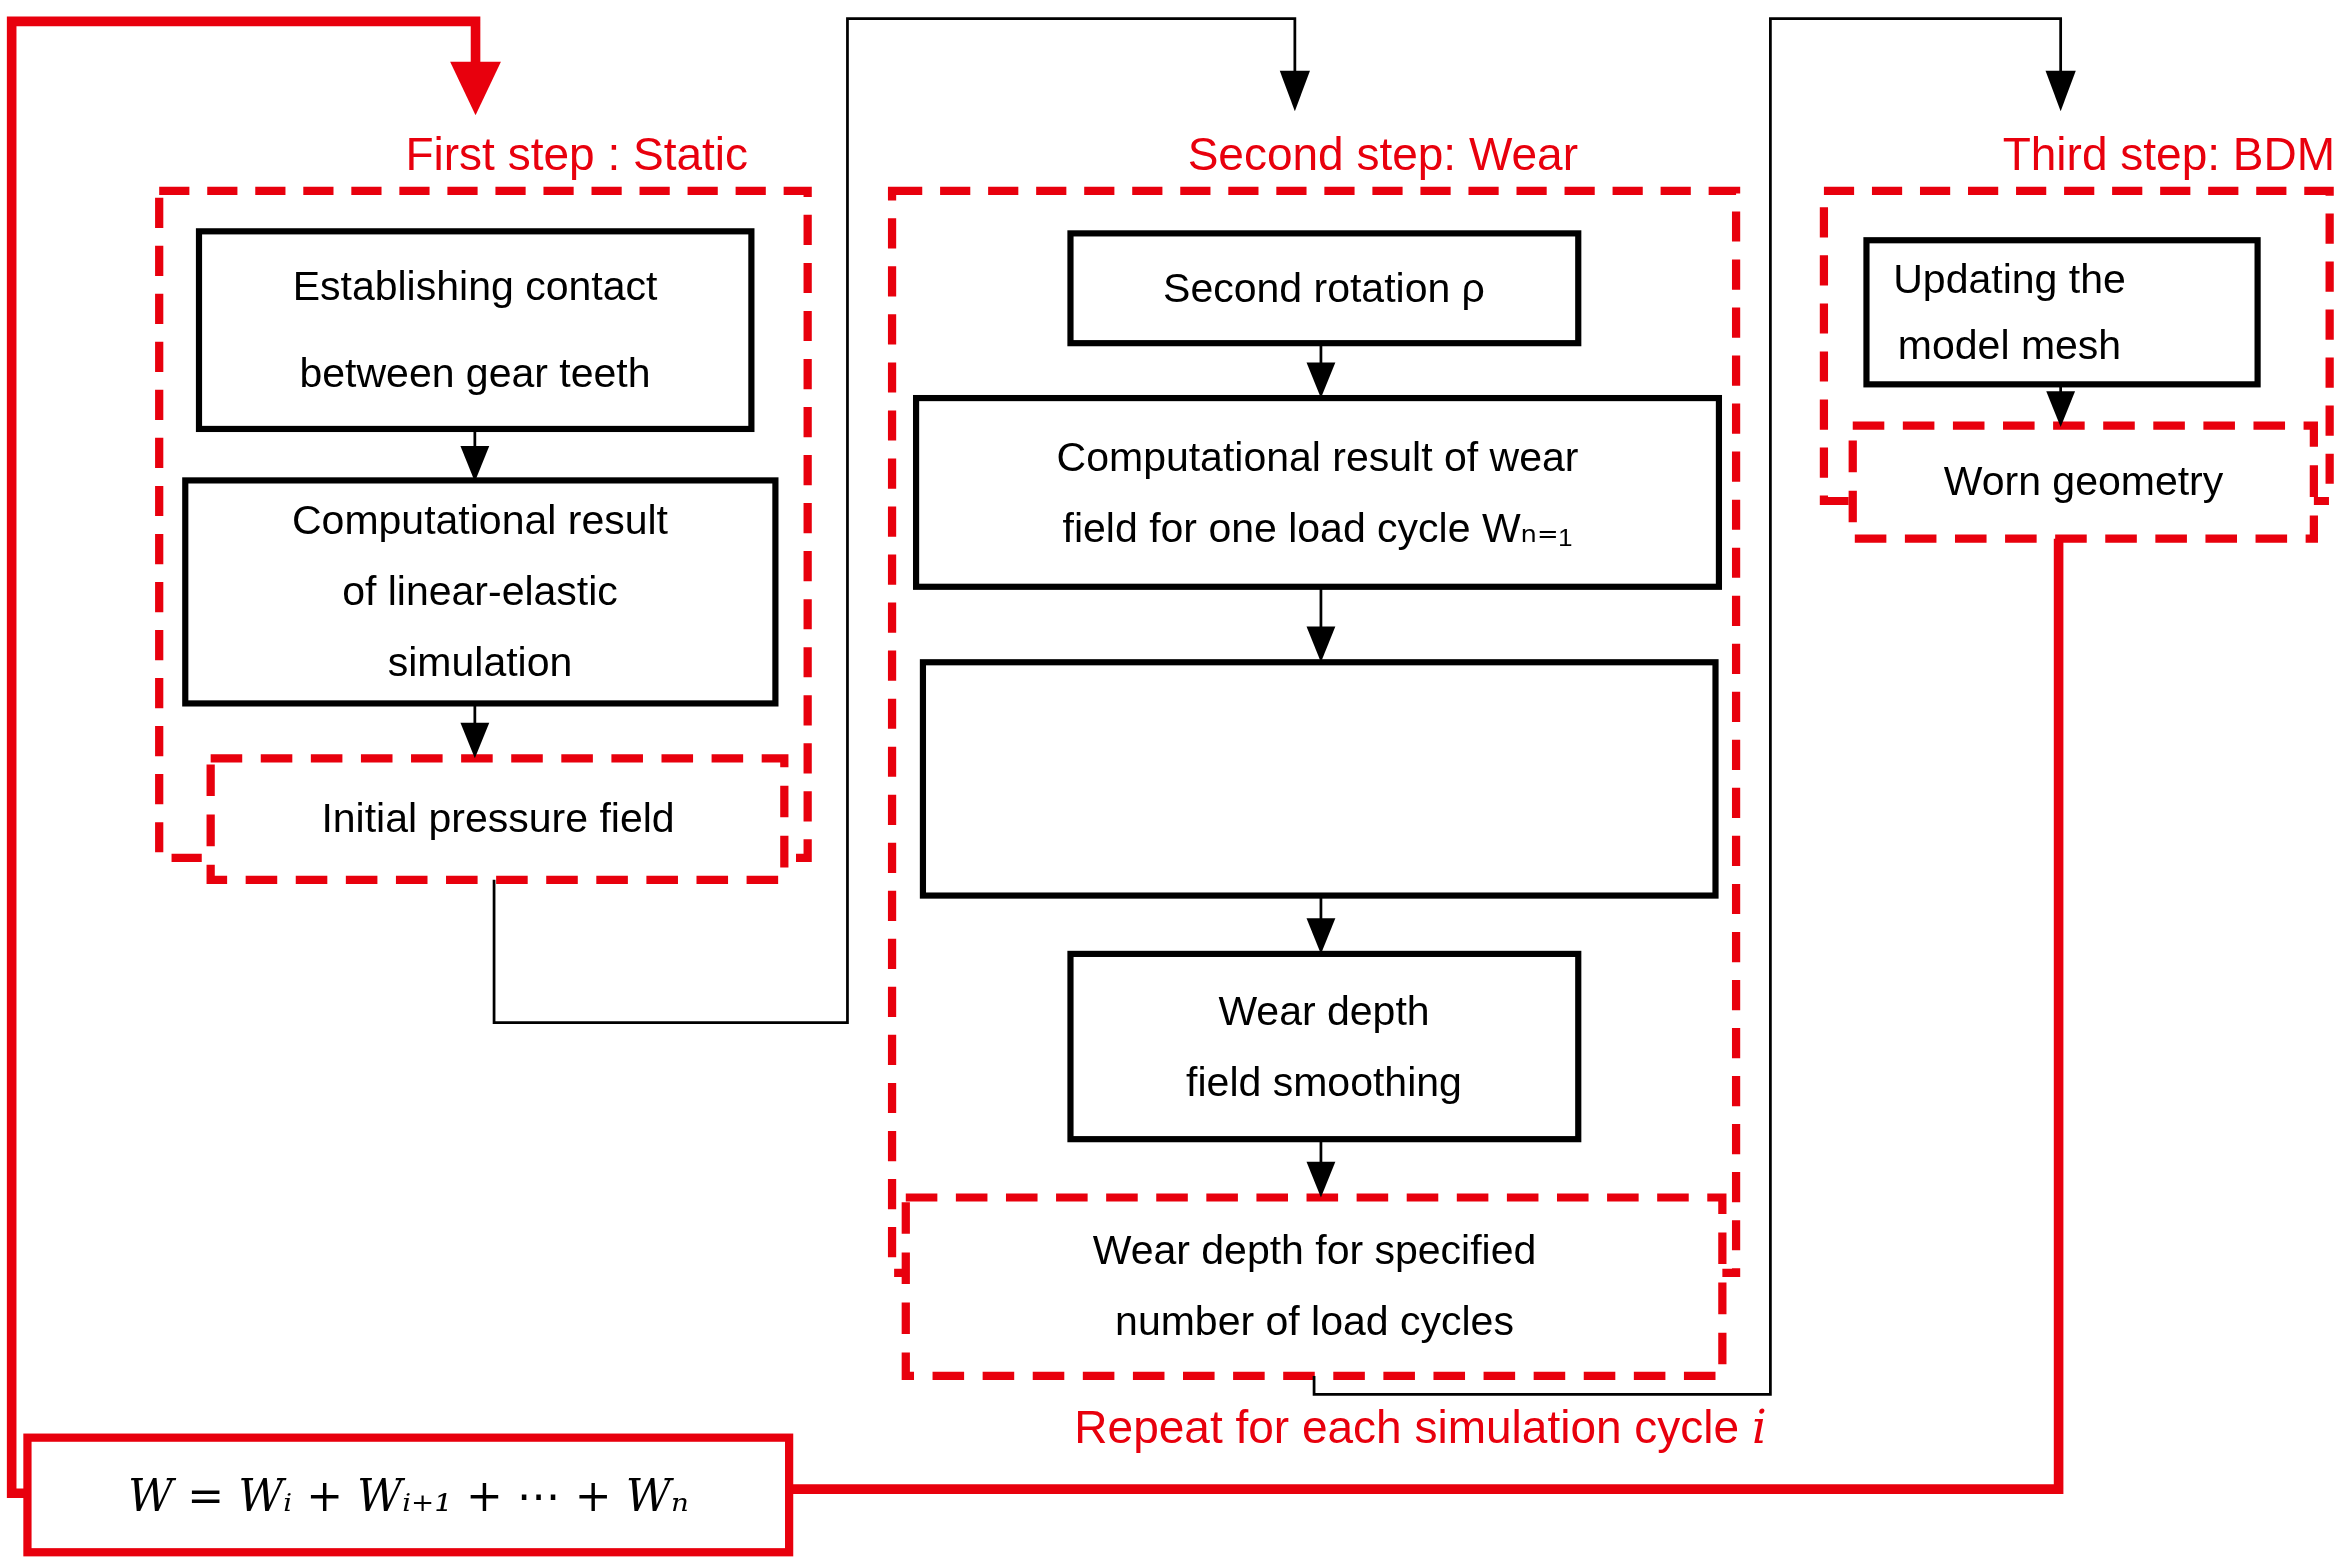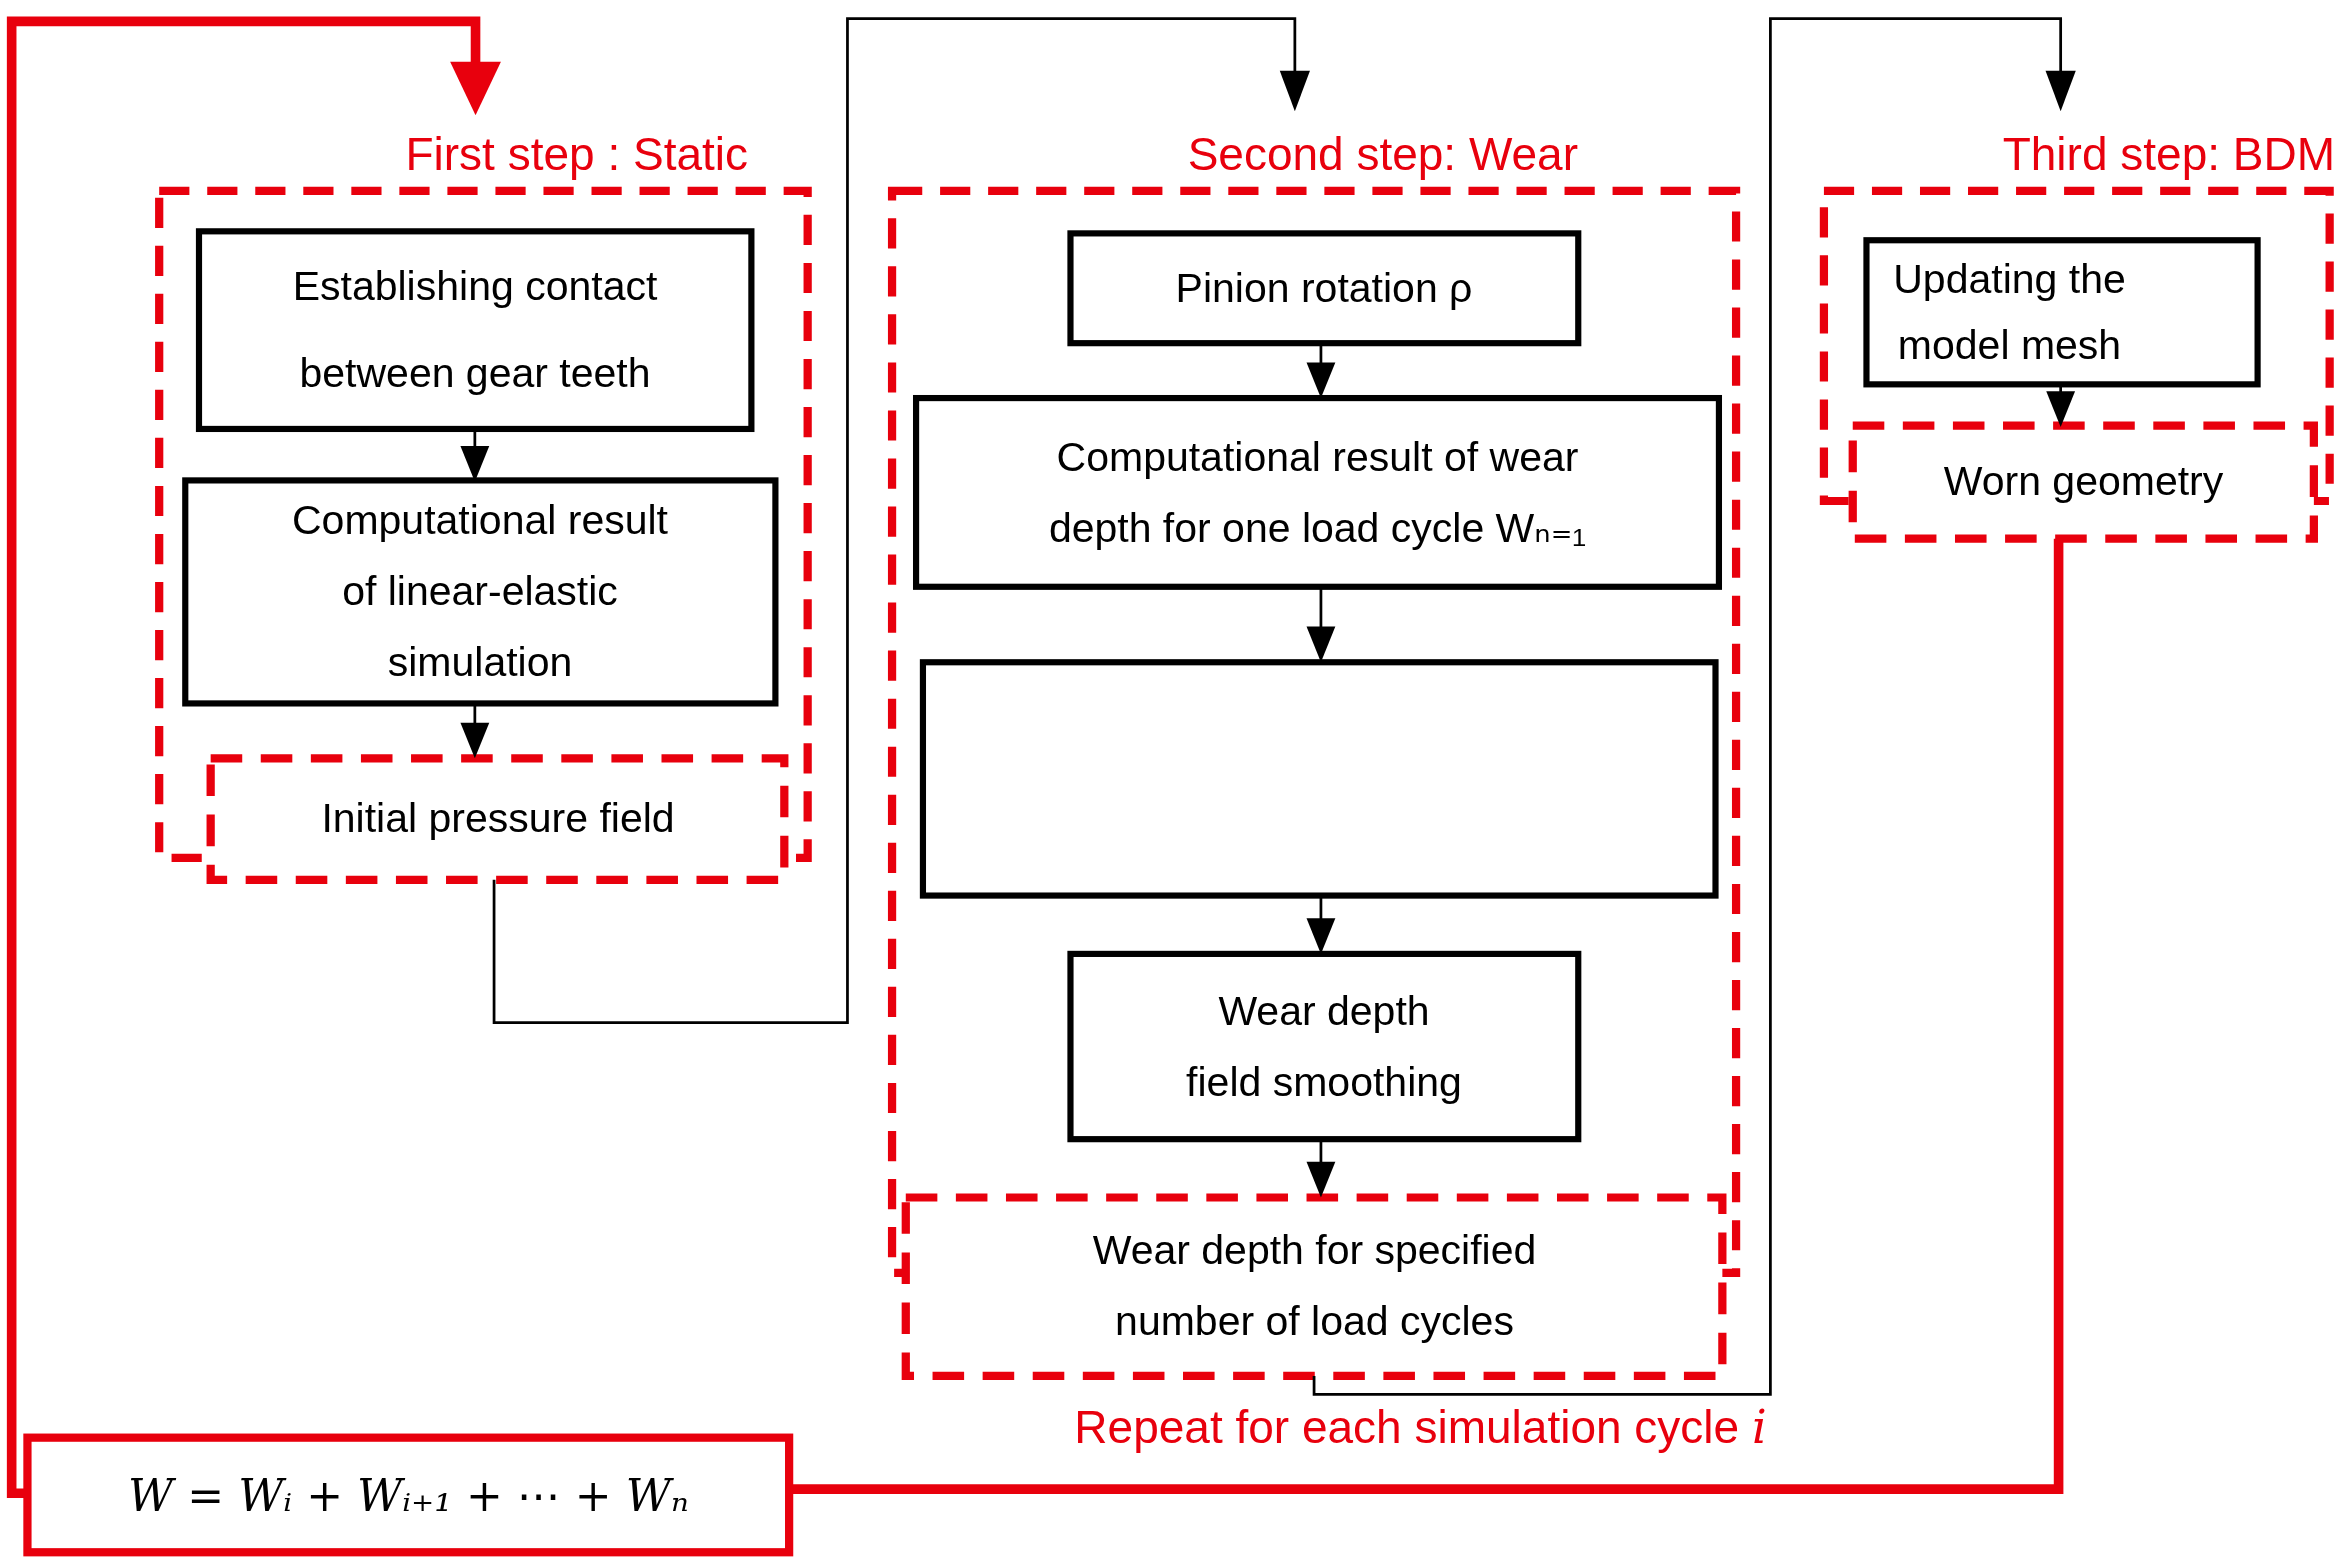--- a/index.html
+++ b/index.html
@@ -119,25 +119,25 @@
     <div class="lbl" style="left:185px;top:480px;width:590px;height:223px;">
       <span>Computational result</span>
       <span>of linear-elastic</span>
       <span>simulation</span>
     </div>
     <div class="lbl" style="left:211px;top:758px;width:574px;height:121px;">
       <span>Initial pressure field</span>
     </div>
 
     <div class="lbl" style="left:1070px;top:233px;width:508px;height:110px;">
-      <span>Pinion rotation ρ</span>
+      <span>Second rotation ρ</span>
     </div>
     <div class="lbl" style="left:916px;top:398px;width:803px;height:189px;">
       <span>Computational result of wear</span>
-      <span>depth for one load cycle Wₙ₌₁</span>
+      <span>field for one load cycle Wₙ₌₁</span>
     </div>
     <div class="lbl" style="left:1070px;top:954px;width:508px;height:185px;">
       <span>Wear depth</span>
       <span>field smoothing</span>
     </div>
     <div class="lbl" style="left:906px;top:1197px;width:817px;height:178px;">
       <span>Wear depth for specified</span>
       <span>number of load cycles</span>
     </div>
 

